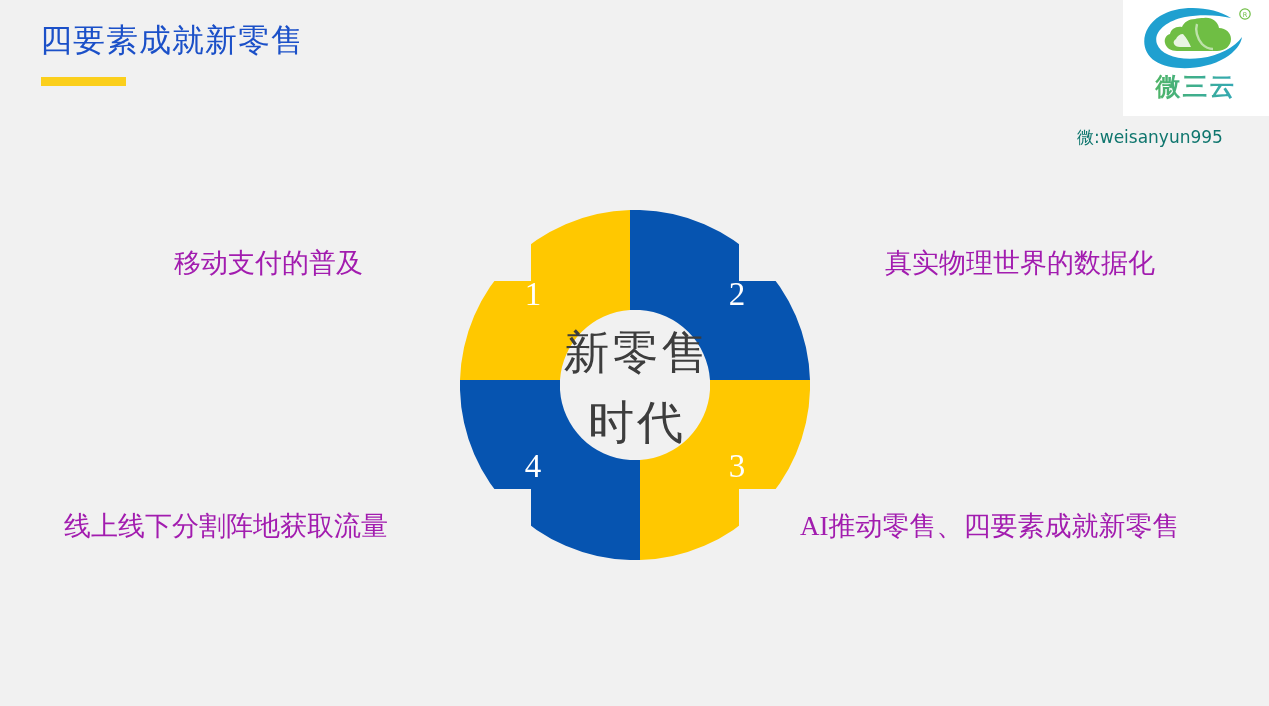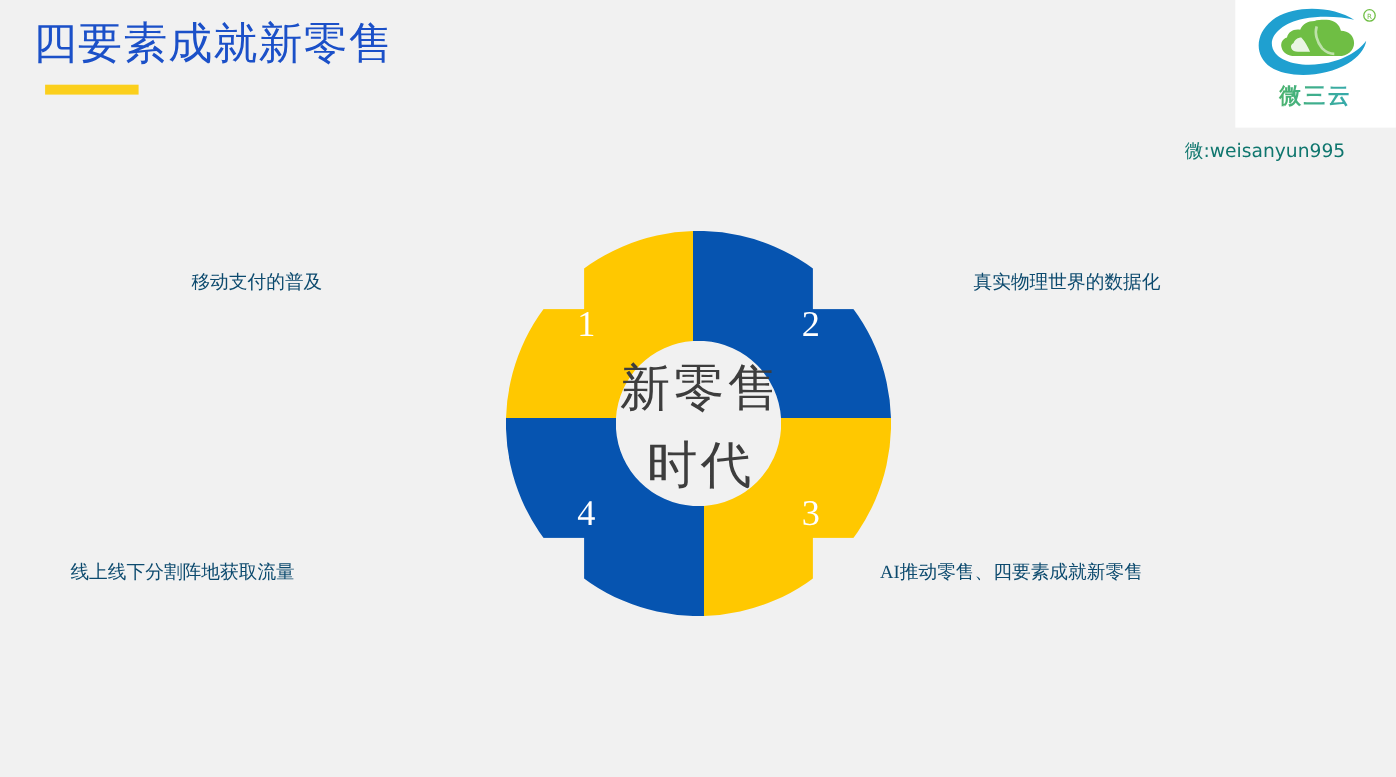--- a/index.html
+++ b/index.html
@@ -11,24 +11,24 @@
     height: 706px;
     background: #f1f1f1;
     font-family: "Liberation Sans", sans-serif;
     overflow: hidden;
     position: relative;
   }
 
   
   .slide-title {
     position: absolute;
-    left: 30px;
+    left: 40px;
     top: 14px;
     font-family: "Liberation Serif", serif;
-    font-size: 40px;
+    font-size: 32px;
     line-height: 52px;
     color: #1b50c8;
     letter-spacing: 1px;
     white-space: nowrap;
   }
   .title-underline {
     position: absolute;
     left: 41px;
     top: 77px;
     width: 85px;
@@ -52,21 +52,21 @@
     width: 114px;
     height: 66px;
   }
   .logo-wordmark {
     position: absolute;
     left: 0;
     top: 72px;
     width: 146px;
     text-align: center;
     font-family: "DejaVu Sans", sans-serif;
-    font-size: 20px;
+    font-size: 25px;
     font-weight: bold;
     letter-spacing: 2px;
     line-height: 30px;
     background: linear-gradient(90deg, #5bb947 0%, #3fae8e 50%, #28a3d6 100%);
     -webkit-background-clip: text;
     background-clip: text;
     color: transparent;
   }
   .wechat-handle {
     position: absolute;
@@ -96,22 +96,22 @@
     font-family: "Liberation Serif", serif;
     font-size: 46px;
     fill: #3d3d3d;
     letter-spacing: 3px;
   }
 
   
   .label {
     position: absolute;
     font-family: "Liberation Serif", serif;
-    font-size: 17px;
-    color: #0c4a6e;
+    font-size: 27px;
+    color: #a21caf;
     white-space: nowrap;
   }
   .label-1 { left: 174px;  top: 245px; }
   .label-2 { left: 885px;  top: 245px; }
   .label-4 { left: 64px;   top: 508px; }
   .label-3 { left: 800px;  top: 508px; }
 </style>
 </head>
 <body>
 

